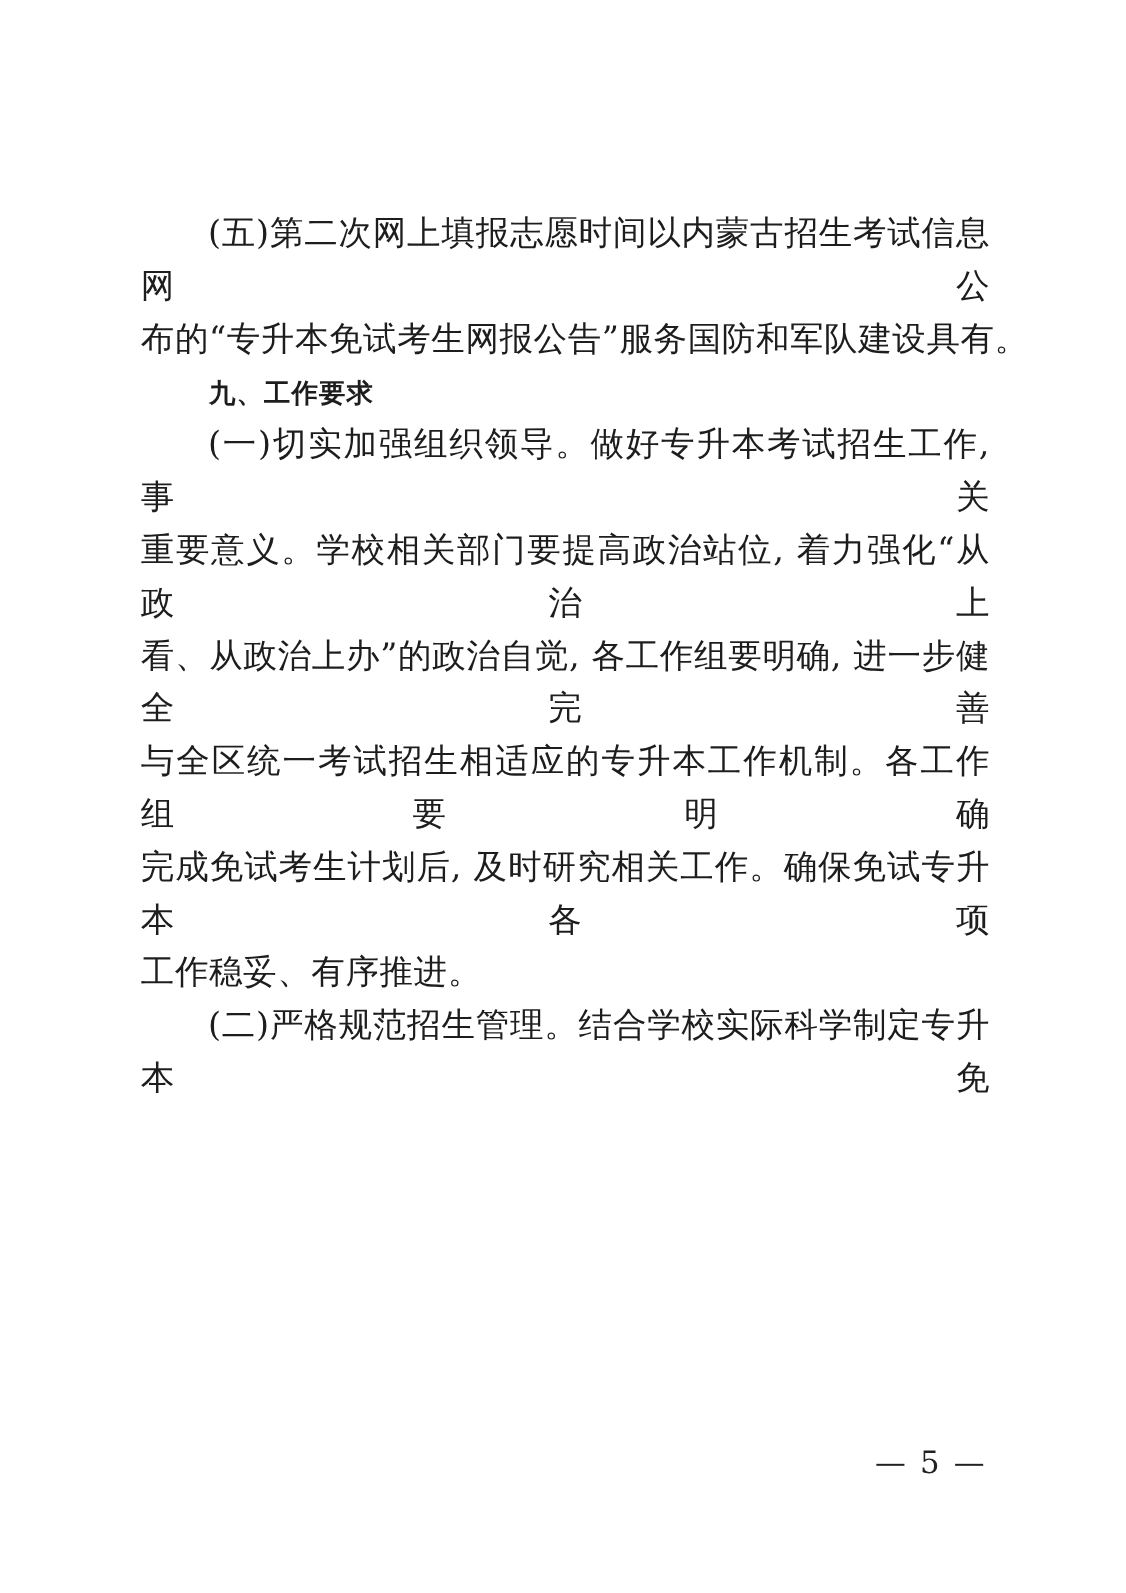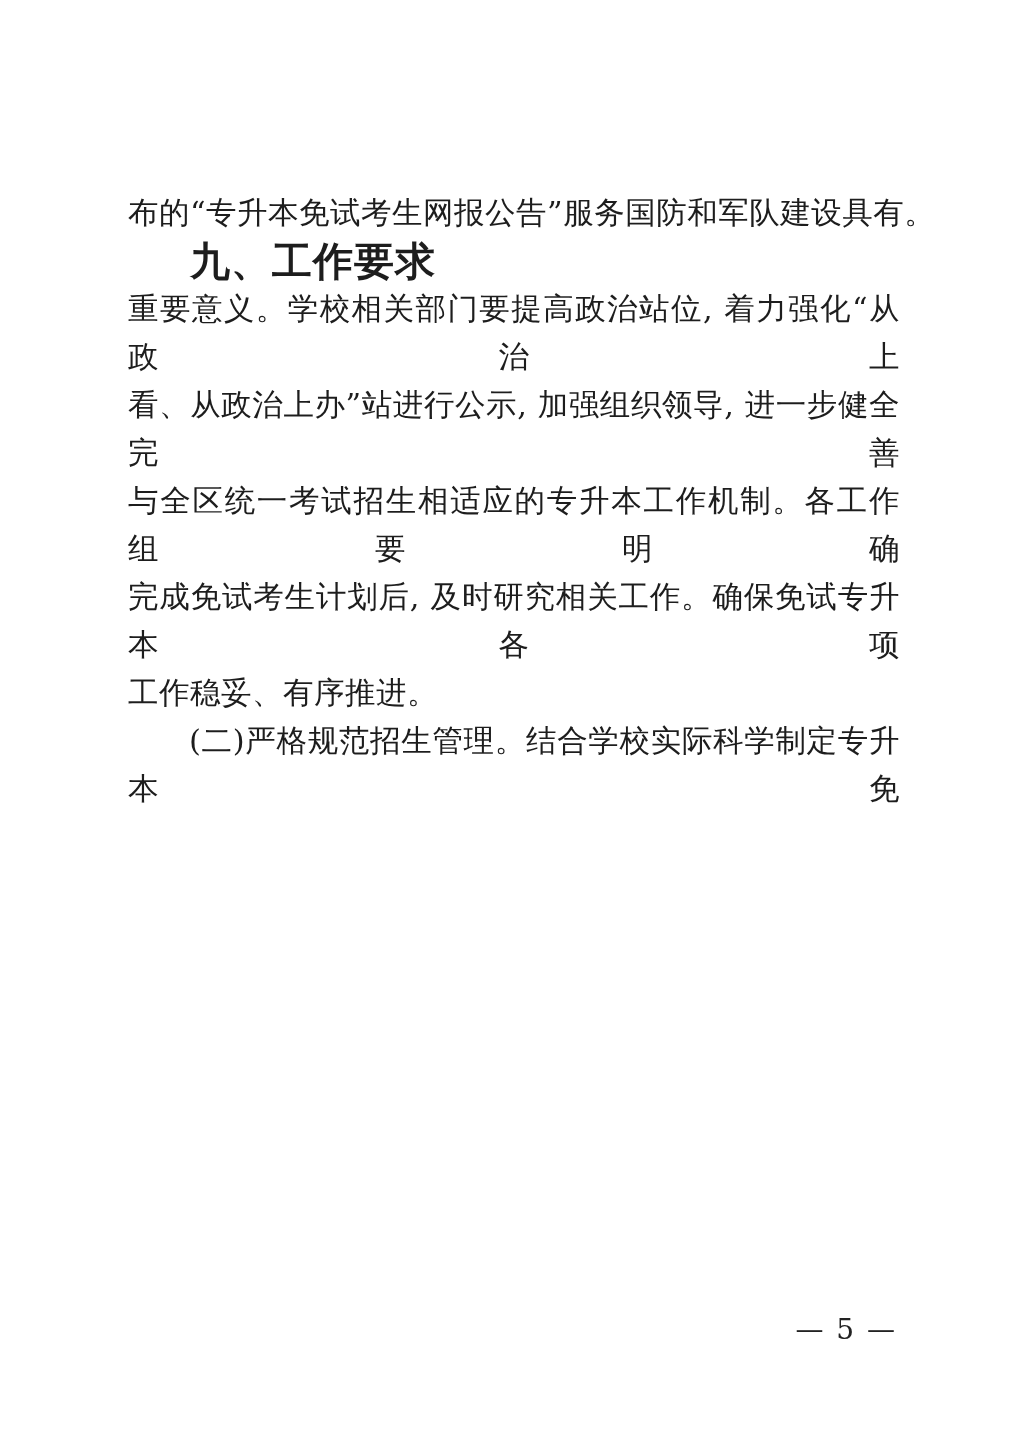--- a/index.html
+++ b/index.html
@@ -33,50 +33,52 @@
   .line.fill {
     white-space: normal;
     text-align: justify;
     text-align-last: justify;
   }
   
   .line.indent { text-indent: 2em; }
   .para.heading .line {
     font-family: "DejaVu Sans", "Liberation Sans", sans-serif;
     font-weight: 700;
-    font-size: 40px;
+    font-size: 24px;
     margin-left: 62px;
     letter-spacing: 1px;
   }
   .page-number {
     position: absolute;
     top: 1306px;
     right: 127px;
     font-size: 28px;
     line-height: 48px;
     color: #222222;
     letter-spacing: 2px;
   }
 </style>
 </head>
 <body>
 
 <div class="page">
   <div class="content">
       <div class="para body">
+        <div class="line indent fill">(五)第二次网上填报志愿时间以内蒙古招生考试信息网公</div>
         <div class="line">布的“专升本免试考生网报公告”服务国防和军队建设具有。</div>
       </div>
       <div class="para body">
       </div>
       <div class="para heading">
         <div class="line">九、工作要求</div>
       </div>
       <div class="para body">
+        <div class="line indent fill">(一)切实加强组织领导。做好专升本考试招生工作,事关</div>
         <div class="line fill">重要意义。学校相关部门要提高政治站位, 着力强化“从政治上</div>
-        <div class="line fill">看、从政治上办”站进行公示, 加强组织领导, 进一步健全完善</div>
+        <div class="line fill">看、从政治上办”的政治自觉, 各工作组要明确, 进一步健全完善</div>
         <div class="line fill">与全区统一考试招生相适应的专升本工作机制。各工作组要明确</div>
         <div class="line fill">完成免试考生计划后, 及时研究相关工作。确保免试专升本各项</div>
         <div class="line">工作稳妥、有序推进。</div>
       </div>
       <div class="para body">
         <div class="line indent fill">(二)严格规范招生管理。结合学校实际科学制定专升本免</div>
       </div>
     </div>
 
   <div class="page-number">— 5 —</div>

